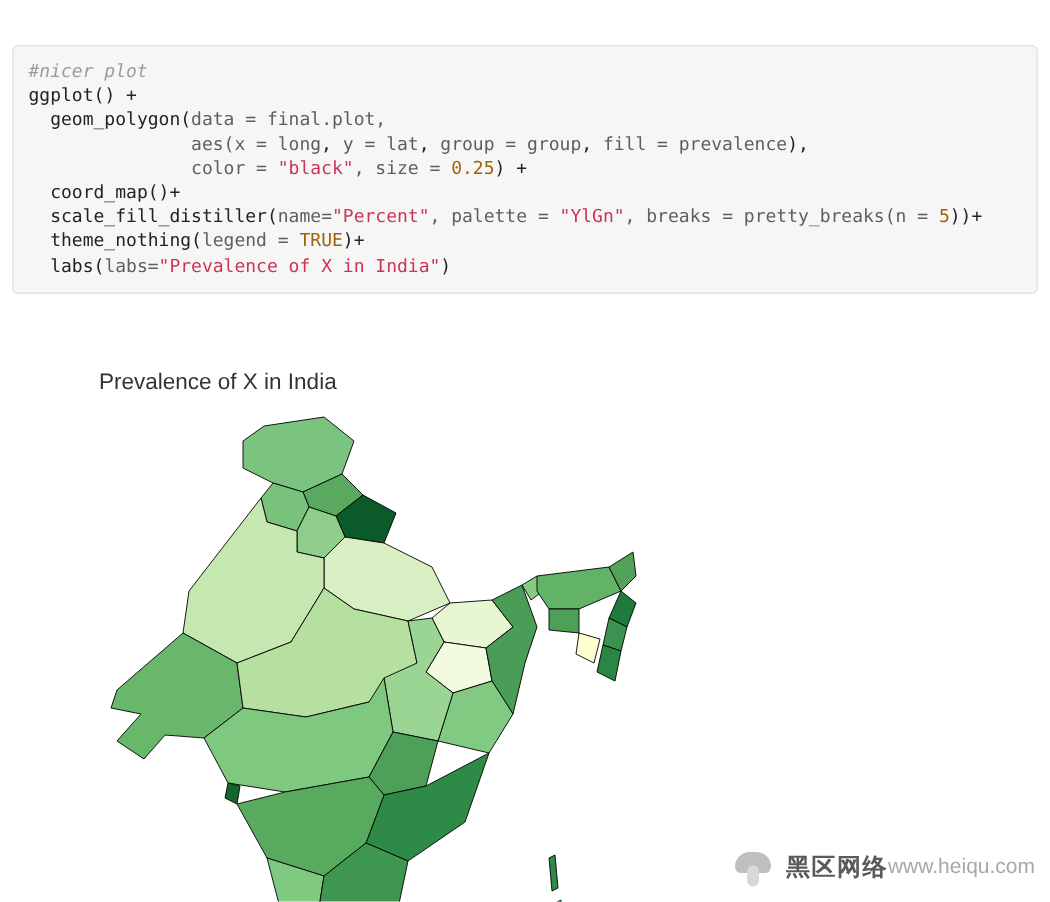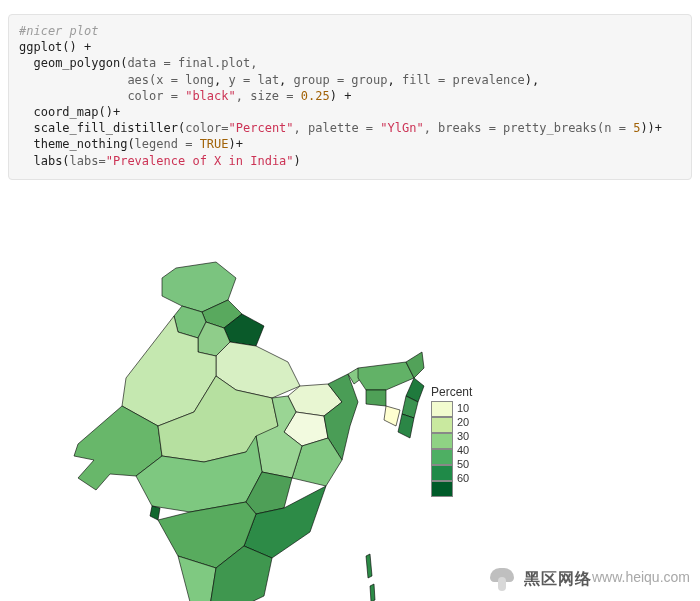--- a/index.html
+++ b/index.html
@@ -1,16 +1,16 @@
 <!DOCTYPE html>
 <html><head>
 <meta charset="utf-8">
 <style>
   html,body{margin:0;padding:0;width:700px;height:601px;background:#fff;font-family:Helvetica,Arial,sans-serif;overflow:hidden}
-  .page{position:relative;width:700px;height:601px;box-sizing:border-box;padding:2px 8px}
+  .page{position:relative;width:700px;height:601px;box-sizing:border-box;padding:18px 8px}
   .code-block{
     background:#f6f6f6;border:1px solid #e3e3e3;border-radius:4px;
     padding:8px 10px 10px;font-family:Menlo,Consolas,"DejaVu Sans Mono",monospace;
     font-size:12px;line-height:1.35;color:#222;white-space:pre
   }
   .tok-comment{color:#9c9c9c;font-style:italic}
   .tok-string{color:#cc3355}
   .tok-number{color:#a16207}
   .tok-arg{color:#5e5e5e}
 
@@ -47,25 +47,26 @@
 </head>
 <body>
 <div class="page">
 
 <pre class="code-block"><span class="tok-comment">#nicer plot</span>
 <span>ggplot</span>()<span> +</span>
   <span>geom_polygon</span>(<span class="tok-arg">data = final.plot,</span>
                <span class="tok-arg">aes(</span><span class="tok-arg">x = long</span>, <span class="tok-arg">y = lat</span>, <span class="tok-arg">group = group</span>, <span class="tok-arg">fill = prevalence</span>),
                <span class="tok-arg">color = </span><span class="tok-string">"black"</span><span class="tok-arg">, size = </span><span class="tok-number">0.25</span>)<span> +</span>
   <span>coord_map</span>()+
-  <span>scale_fill_distiller</span>(<span class="tok-arg">color=</span><span class="tok-string">"Percent"</span><span class="tok-arg">, palette = </span><span class="tok-string">"YlGn"</span><span class="tok-arg">, breaks = pretty_breaks(n = </span><span class="tok-number">5</span>))+
+  <span>scale_fill_distiller</span>(<span class="tok-arg">name=</span><span class="tok-string">"Percent"</span><span class="tok-arg">, palette = </span><span class="tok-string">"YlGn"</span><span class="tok-arg">, breaks = pretty_breaks(n = </span><span class="tok-number">5</span>))+
   <span>theme_nothing</span>(<span class="tok-arg">legend = </span><span class="tok-number">TRUE</span>)+
   <span>labs</span>(<span class="tok-arg">labs=</span><span class="tok-string">"Prevalence of X in India"</span>)</pre>
 
 <div class="plot-area">
+  <div class="plot-title">Prevalence of X in India</div>
 
   <svg class="map" width="360" height="360" viewBox="0 0 360 360">
     <g stroke="#000" stroke-width="0.6">
 
       <path fill="#7bc47f" d="M110 12 L150 6 L170 22 L162 44 L136 56 L116 50 L96 40 L96 22 Z"></path>
 
       <path fill="#59a95e" d="M136 56 L162 44 L176 58 L158 72 L140 66 Z"></path>
 
       <path fill="#0a5a2a" d="M158 72 L176 58 L198 70 L190 90 L164 86 Z"></path>
 
@@ -113,41 +114,20 @@
 
       <path fill="#7fc981" d="M112 300 L150 312 L144 350 L124 346 Z"></path>
 
       <path fill="#3f974f" d="M150 312 L178 290 L206 302 L198 340 L160 358 L144 350 Z"></path>
 
       <path fill="#2d8b47" d="M300 300 L304 298 L306 320 L302 322 Z"></path>
       <path fill="#2d8b47" d="M304 330 L308 328 L309 344 L305 346 Z"></path>
     </g>
   </svg>
 
-  <div class="legend">
-    <div class="legend-title">Percent</div>
-    <div class="legend-bar">
-      <div class="legend-cells">
-        <div class="legend-cell" style="background:#f2fbcf"></div>
-        <div class="legend-cell" style="background:#c9e99f"></div>
-        <div class="legend-cell" style="background:#8fd284"></div>
-        <div class="legend-cell" style="background:#4eaf63"></div>
-        <div class="legend-cell" style="background:#1f8a48"></div>
-        <div class="legend-cell" style="background:#005b29"></div>
-      </div>
-      <div class="legend-labels">
-        <span>10</span>
-        <span>20</span>
-        <span>30</span>
-        <span>40</span>
-        <span>50</span>
-        <span>60</span>
-      </div>
-    </div>
-  </div>
 </div>
 
 <div class="watermark">
   <div class="mushroom">
     <div class="cap"></div>
         <div class="stem"></div>
   </div>
   <div class="wm-text">
     <span class="l1">黑区网络</span>
     <span class="l2">www.heiqu.com</span>

